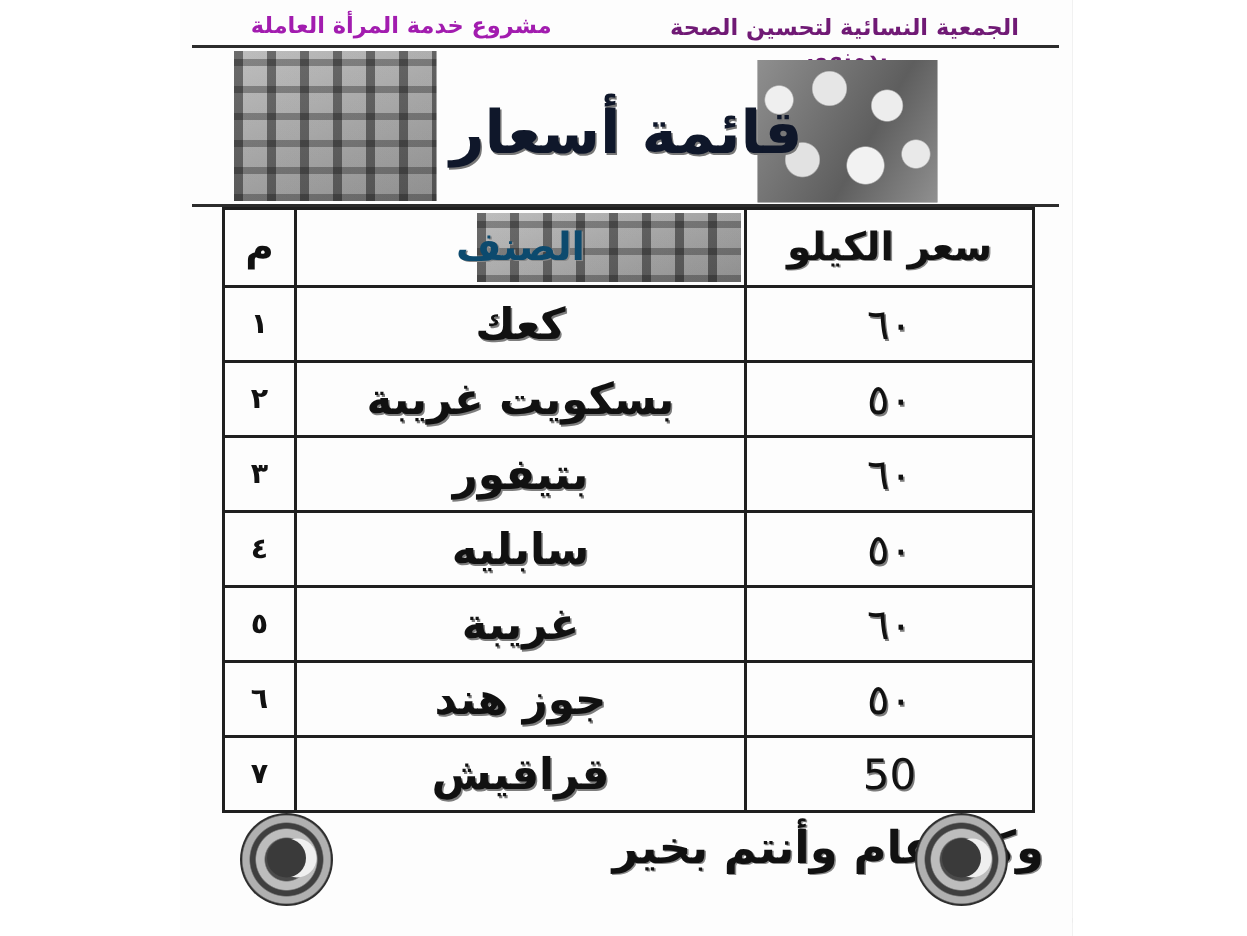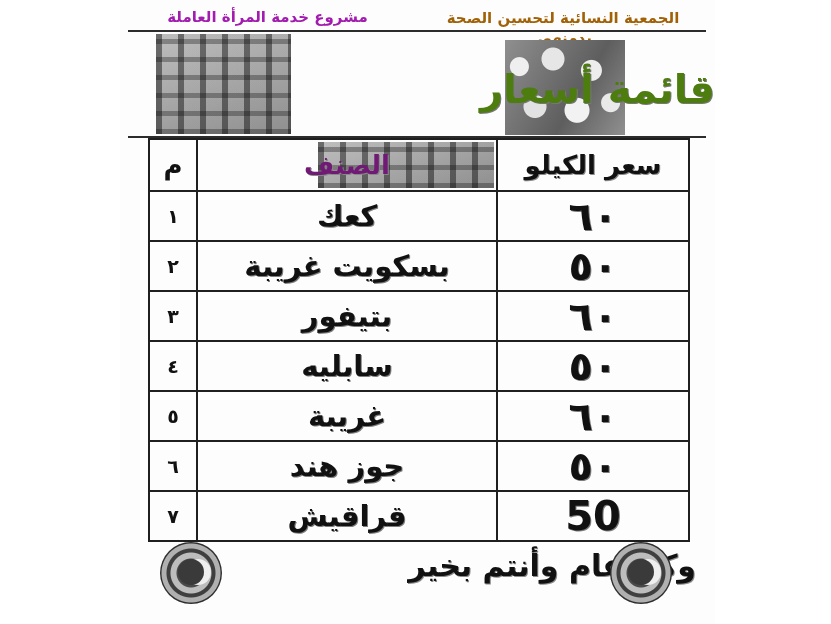--- a/index.html
+++ b/index.html
@@ -61,21 +61,21 @@
   .org-name {
     position: absolute;
     right: 12px;
     top: 8px;
     width: 280px;
     text-align: center;
     font-family: "DejaVu Sans", sans-serif;
     font-size: 15px;
     font-weight: bold;
     line-height: 1.35;
-    color: #a16207;
+    color: #701a75;
   }
   .project-name {
     position: absolute;
     left: 10px;
     top: 8px;
     width: 275px;
     text-align: center;
     font-family: "DejaVu Sans", sans-serif;
     font-size: 15px;
     font-weight: bold;
@@ -92,24 +92,25 @@
   }
   .header-rule.second {
     top: 136px;
   }
 
   .title {
     position: absolute;
     left: 0;
     right: 0;
     top: 66px;
+    text-align: center;
     font-family: "DejaVu Sans", sans-serif;
     font-size: 40px;
     font-weight: bold;
-    color: #4d7c0f;
+    color: #0f172a;
     letter-spacing: 1px;
     text-shadow: 1px 1px 0 #777;
   }
 
   
   .photo {
     position: absolute;
     overflow: hidden;
     background: #8d8d8d;
   }
@@ -175,21 +176,21 @@
   .col-item { width: 300px; }
   .col-price { width: 192px; }
 
   .head-row td {
     height: 50px;
     font-size: 26px;
     font-weight: bold;
     position: relative;
   }
   .head-row td.head-item {
-    color: #701a75;
+    color: #0c4a6e;
   }
   .head-item-inner {
     position: relative;
     z-index: 2;
     text-shadow: 1px 1px 0 #888;
   }
   .head-photo-overlay {
     position: absolute;
     right: 2px;
     top: 2px;
@@ -215,22 +216,22 @@
     font-weight: bold;
   }
   .cell-item {
     font-size: 29px;
     font-weight: bold;
     text-shadow: 1px 1px 0 #7d7d7d;
     letter-spacing: 1px;
     margin-left: 31px;
   }
   .cell-price {
-    font-size: 40px;
-    font-weight: bold;
+    font-size: 28px;
+    font-weight: normal;
     text-shadow: 1px 1px 0 #7d7d7d;
   }
 
   
   .footer {
     position: absolute;
     left: 20px;
     top: 542px;
     width: 556px;
     height: 62px;

